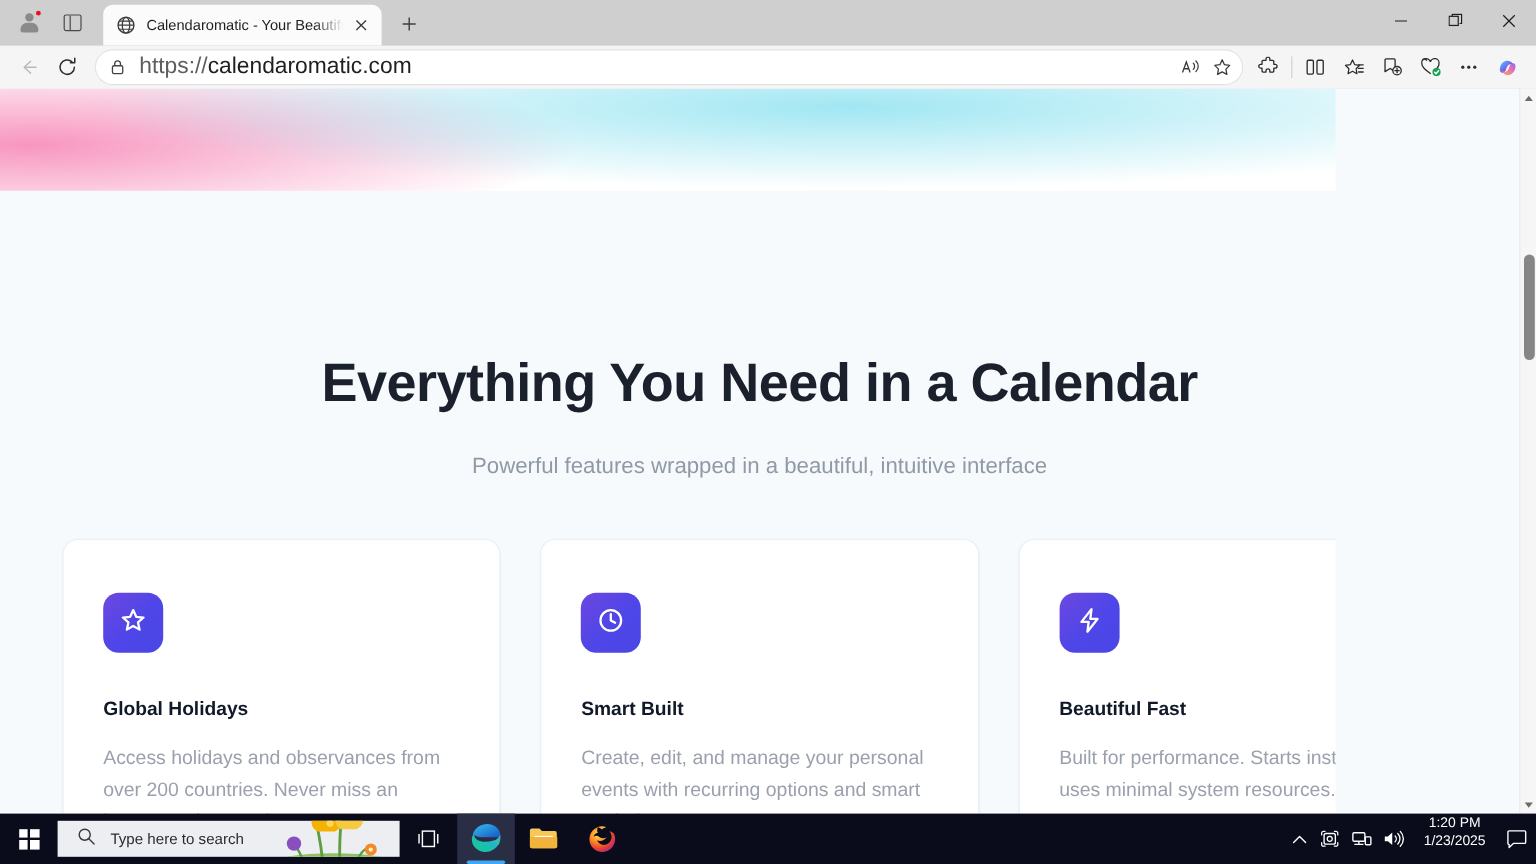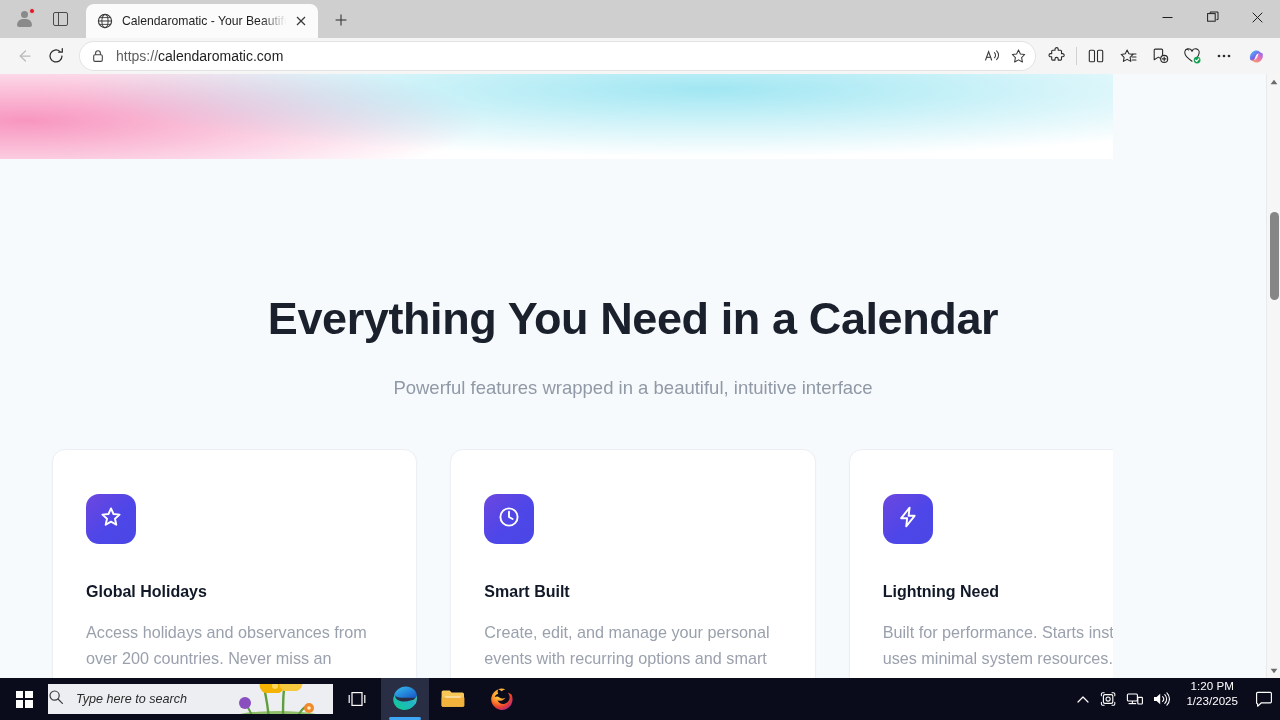--- a/index.html
+++ b/index.html
@@ -132,21 +132,21 @@
     border-radius: 14px;
     display: flex; align-items: center;
     margin: 0 6px 0 8px;
     padding: 0 4px 0 10px;
     min-width: 0;
     box-shadow: 0 0 0 1px rgba(0,0,0,.07);
   }
   .omnibox-lock { width: 16px; height: 16px; flex: 0 0 16px; margin-right: 10px; }
   .omnibox-url {
     flex: 1 1 auto;
-    font-size: 14px;
+    font-size: 19px;
     color: #5e5e5e;
     white-space: nowrap; overflow: hidden;
     min-width: 0;
   }
   .omnibox-url b { color: #1f1f1f; font-weight: 400; }
   .omnibox-act {
     width: 26px; height: 24px;
     display: flex; align-items: center; justify-content: center;
     border-radius: 4px; flex: 0 0 26px;
   }
@@ -285,25 +285,24 @@
     display: grid;
     grid-template-columns: 1fr 1fr;
     grid-template-rows: 1fr 1fr;
     gap: 2px;
   }
   .winlogo i { background: #ffffff; display: block; }
   .search-box {
     width: 285px; height: 30px;
     background: #eceef1;
     display: flex; align-items: center;
-    padding-left: 0;
+    padding-left: 16px;
     position: relative;
     overflow: hidden;
     flex: 0 0 285px;
-    font-style: italic;
   }
   .search-text {
     font-size: 12.6px;
     color: #2b2b2b;
     margin-left: 12px;
     z-index: 2;
   }
   .search-flowers {
     position: absolute;
     right: 0; bottom: -4px;
@@ -559,21 +558,21 @@
         </div>
 
         <div class="card">
           <div class="card-badge">
             <span>
               <svg width="24" height="24" viewBox="0 0 24 24">
                 <path d="M13.6 2.6 L5.2 13.2 H11.2 L10.2 21.4 L18.6 10.8 H12.6 Z" fill="none" stroke="#ffffff" stroke-width="1.9" stroke-linejoin="round"></path>
               </svg>
             </span>
           </div>
-          <div class="card-title">Lightning Need</div>
+          <div class="card-title">Beautiful Fast</div>
           <div class="card-desc">Built for performance. Starts instantly and uses minimal system resources.</div>
         </div>
 
       </div>
     </div>
   </div>
 
   <div class="vscroll">
     <div class="vscroll-arrow up">
       <svg width="8" height="6" viewBox="0 0 8 6">

